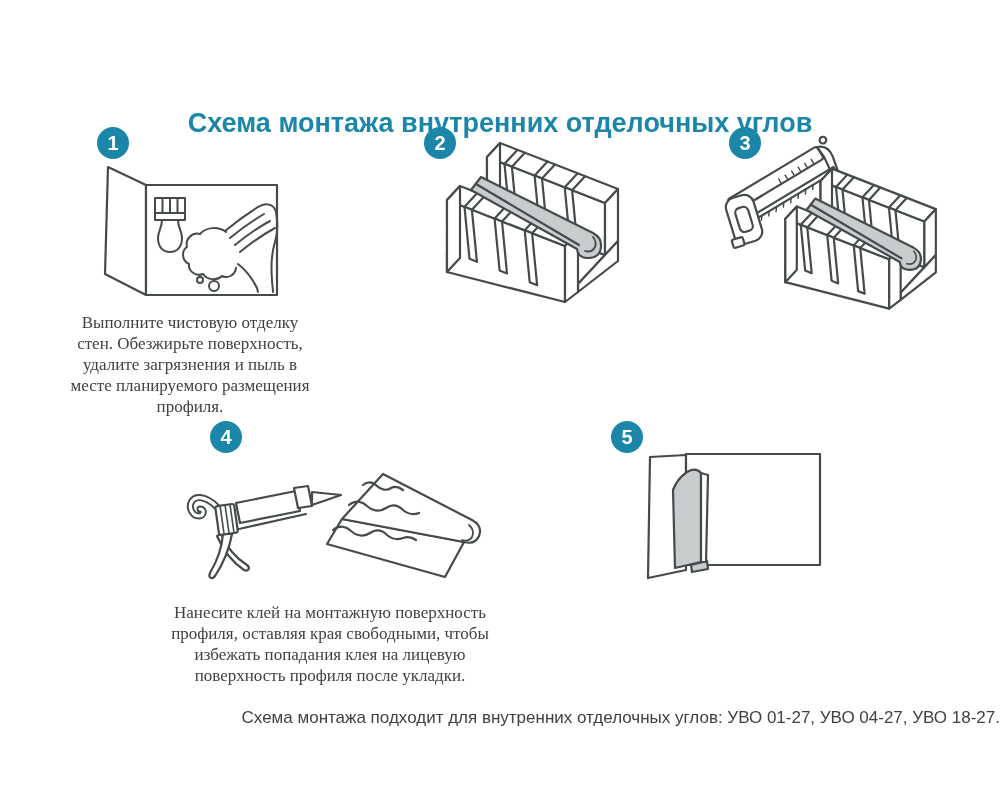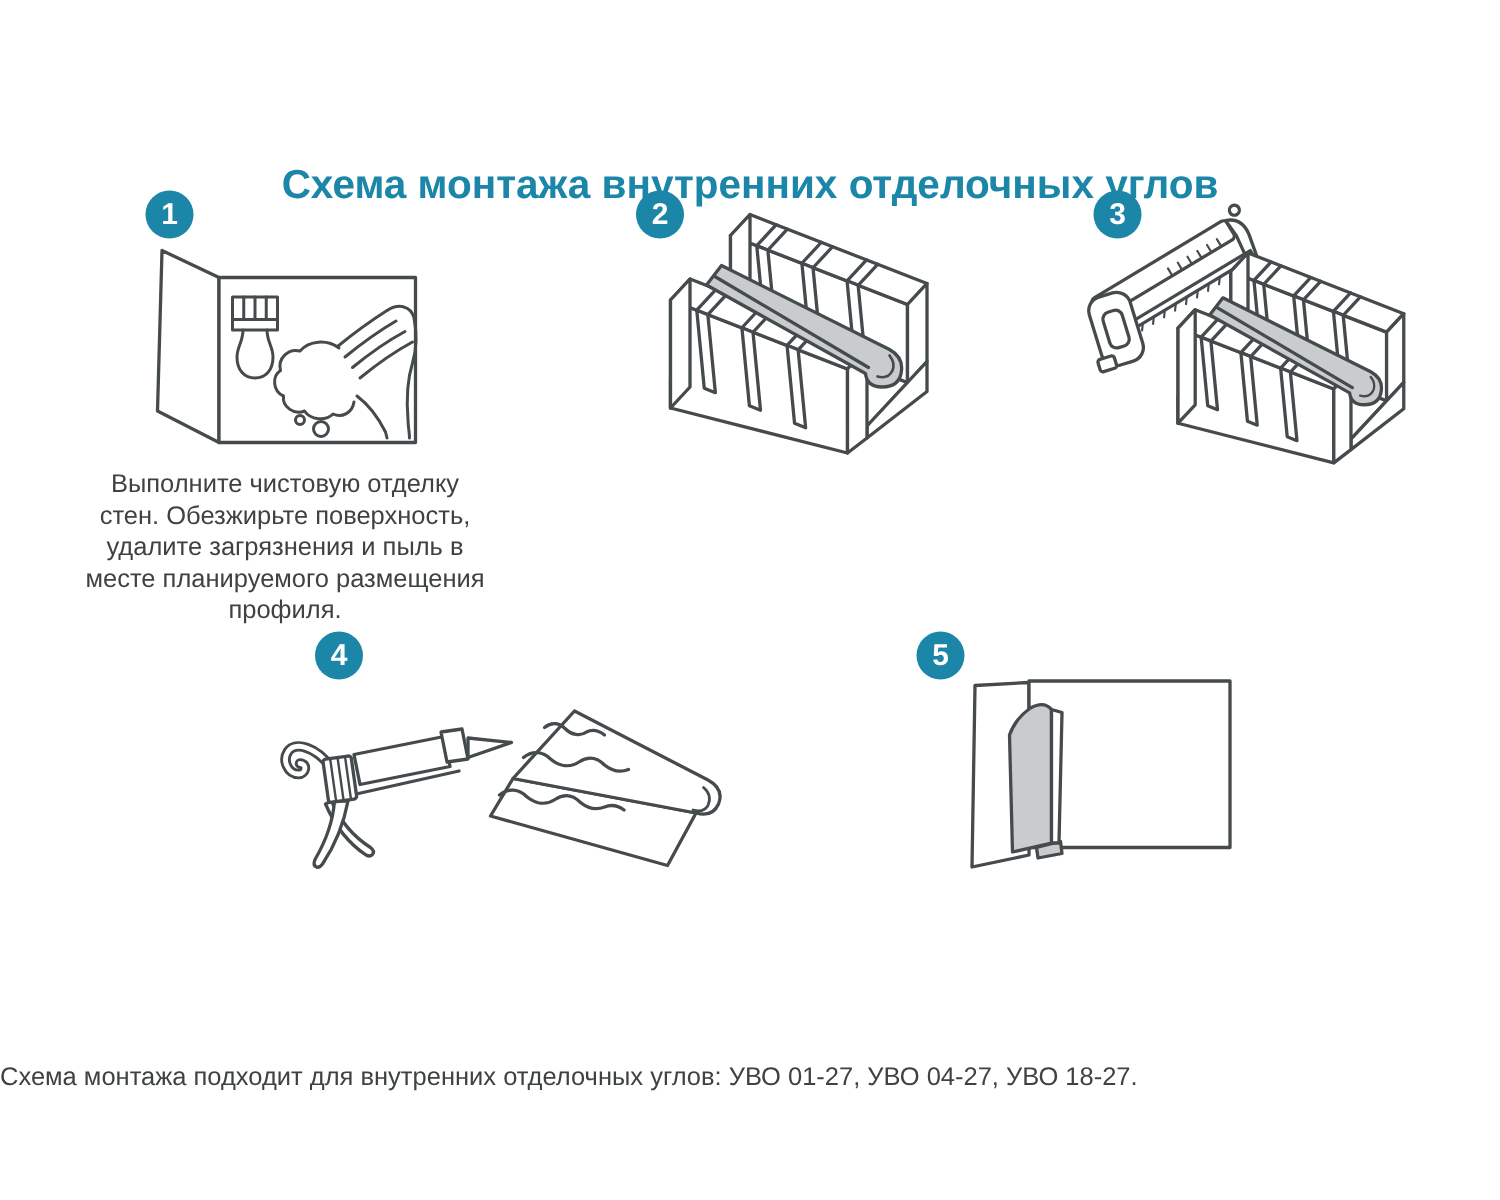--- a/index.html
+++ b/index.html
@@ -1,20 +1,20 @@
 <!DOCTYPE html>
 <html><head>
 <meta charset="utf-8">
 <style>
   html,body{margin:0;padding:0;background:#fff;}
   .page{position:relative;width:1000px;height:800px;background:#ffffff;font-family:"Liberation Sans",sans-serif;overflow:hidden;}
   .title{position:absolute;left:0;top:74px;width:1000px;text-align:center;font-size:27px;font-weight:bold;color:#1b86a8;margin-top:34px;}
   .badge{position:absolute;width:32px;height:32px;border-radius:50%;background:#1b86a8;color:#fff;font-size:20px;font-weight:bold;display:flex;align-items:center;justify-content:center;}
-  .caption{position:absolute;color:#3f4243;font-size:17px;line-height:21px;text-align:center;white-space:pre-line;}
-  .footer{position:absolute;left:0;top:708px;width:1000px;text-align:left;color:#3f4243;font-size:17px;}
+  .caption{position:absolute;color:#3f4243;font-size:17px;line-height:21px;text-align:center;white-space:pre-line;font-family:Liberation Serif, serif;}
+  .footer{position:absolute;left:0;top:708px;width:1000px;text-align:right;color:#3f4243;font-size:17px;}
   .art{position:absolute;}
 </style>
 </head>
 <body>
 
 <div class="page">
   <div class="title">Схема монтажа внутренних отделочных углов</div>
 
   <div class="badge" style="left:97px;top:127px">1</div>
   <svg class="art" style="left:100px;top:158px" width="185" height="145" viewBox="0 0 185 145">
@@ -174,20 +174,24 @@
         <line x1="87" y1="58" x2="87" y2="85" stroke-width="1.6"></line>
         <line x1="92" y1="58" x2="92" y2="85" stroke-width="1.6"></line>
         <line x1="97" y1="58" x2="97" y2="85" stroke-width="1.6"></line>
       </g>
       <polygon points="101,55 161,43 165,63 105,75"></polygon>
       <polygon points="159,40 173,38 177,58 163,60"></polygon>
       <path d="M177,44 L206,47 L177,57 Z"></path>
       <line x1="104" y1="81" x2="171" y2="66"></line>
     </g>
   </svg>
+  <div class="caption" style="left:120px;top:602px;width:420px">Нанесите клей на монтажную поверхность
+профиля, оставляя края свободными, чтобы
+избежать попадания клея на лицевую
+поверхность профиля после укладки.</div>
 
   <div class="badge" style="left:611px;top:421px">5</div>
   <svg class="art" style="left:645px;top:440px" width="190" height="155" viewBox="0 0 190 155">
     <g fill="#ffffff" stroke="#454a4c" stroke-width="2.2" stroke-linejoin="round" stroke-linecap="round">
       <polygon points="5,17 41,15 41,130 3,138"></polygon>
       <rect x="41" y="14" width="134" height="111"></rect>
       <polygon points="46,125 62,121 63,129 47,132" fill="#c9cccc"></polygon>
       <path d="M28,50 Q32,39 42,32 Q51,27 56,33 L56,122 L30,128 Z" fill="#c9cccc"></path>
       <polygon points="56,33 63,35 61,122 56,122"></polygon>
     </g>

